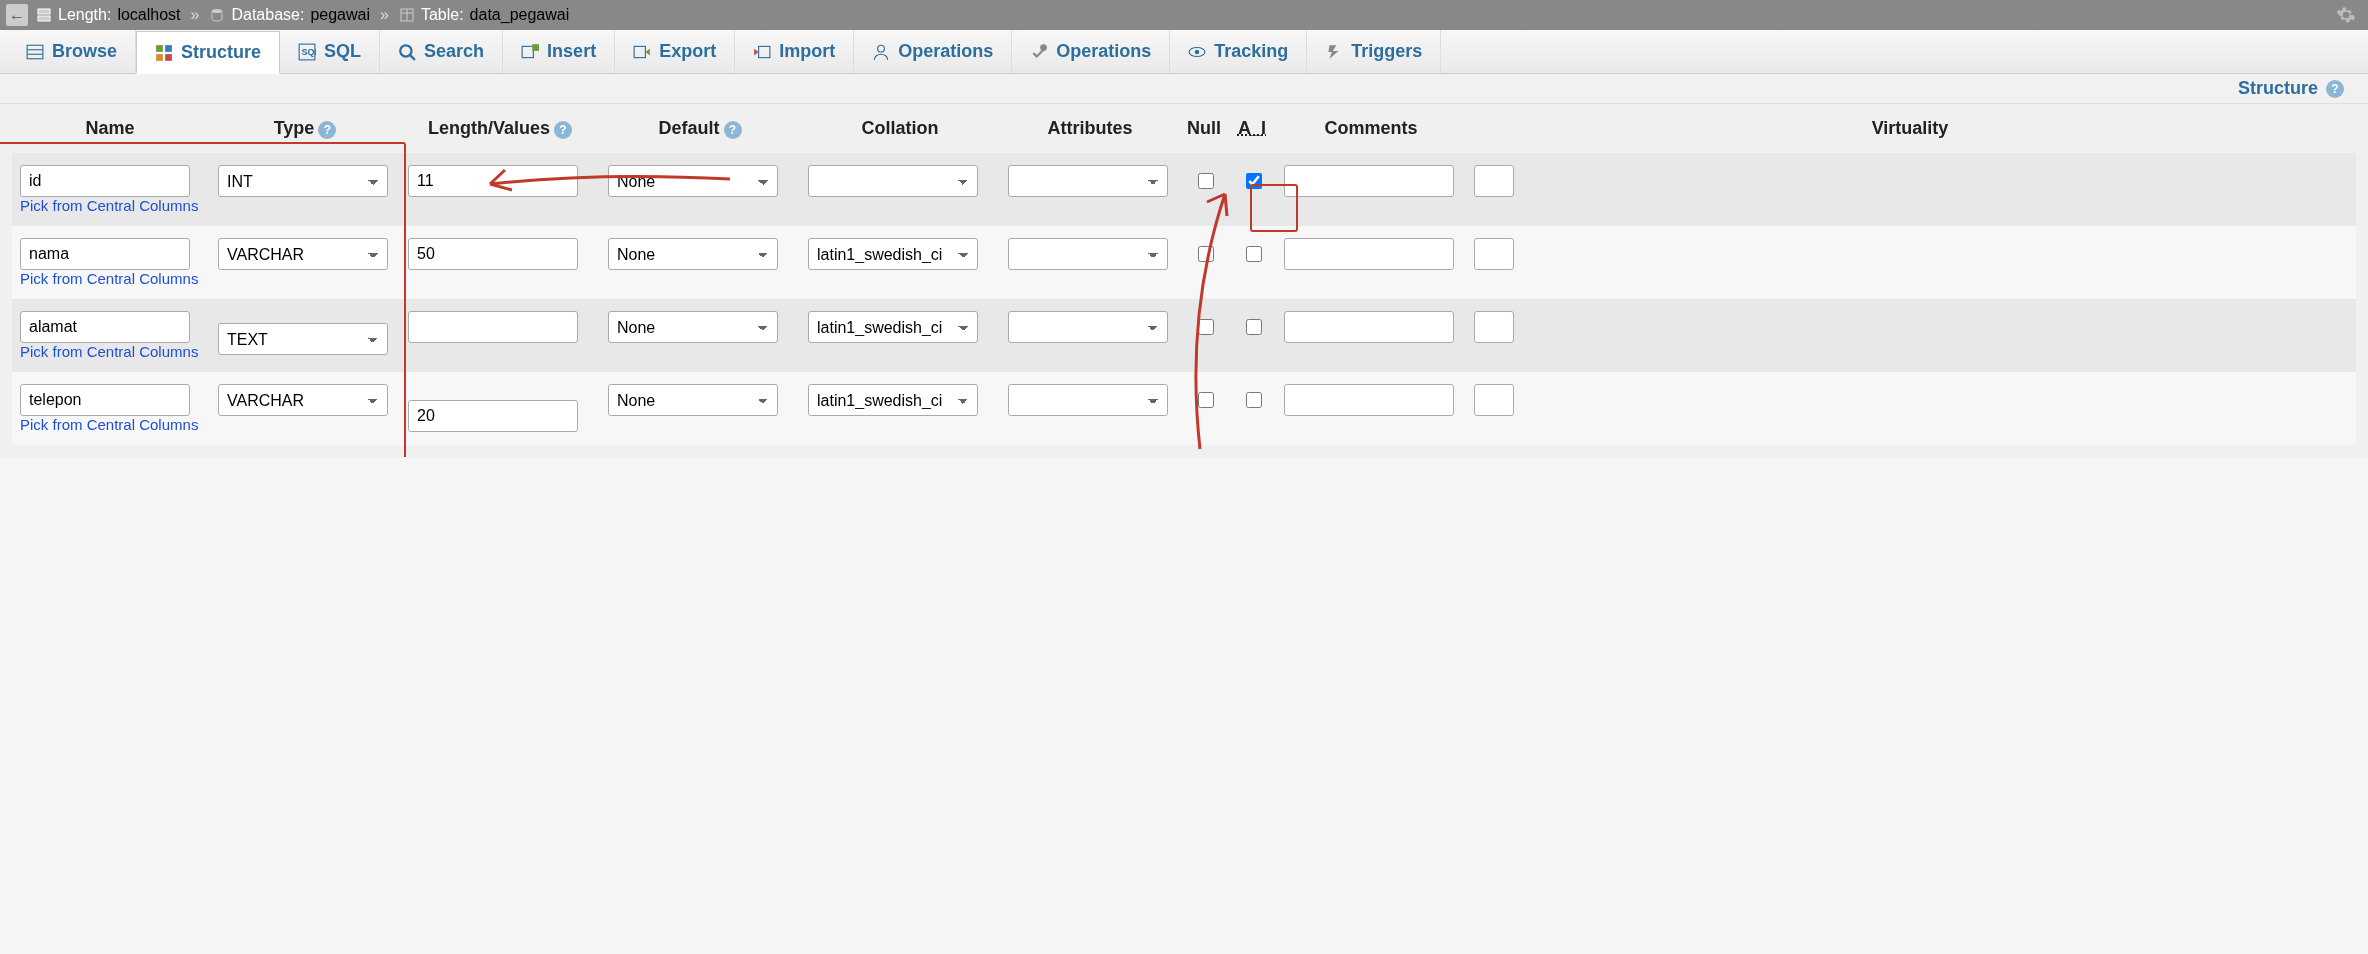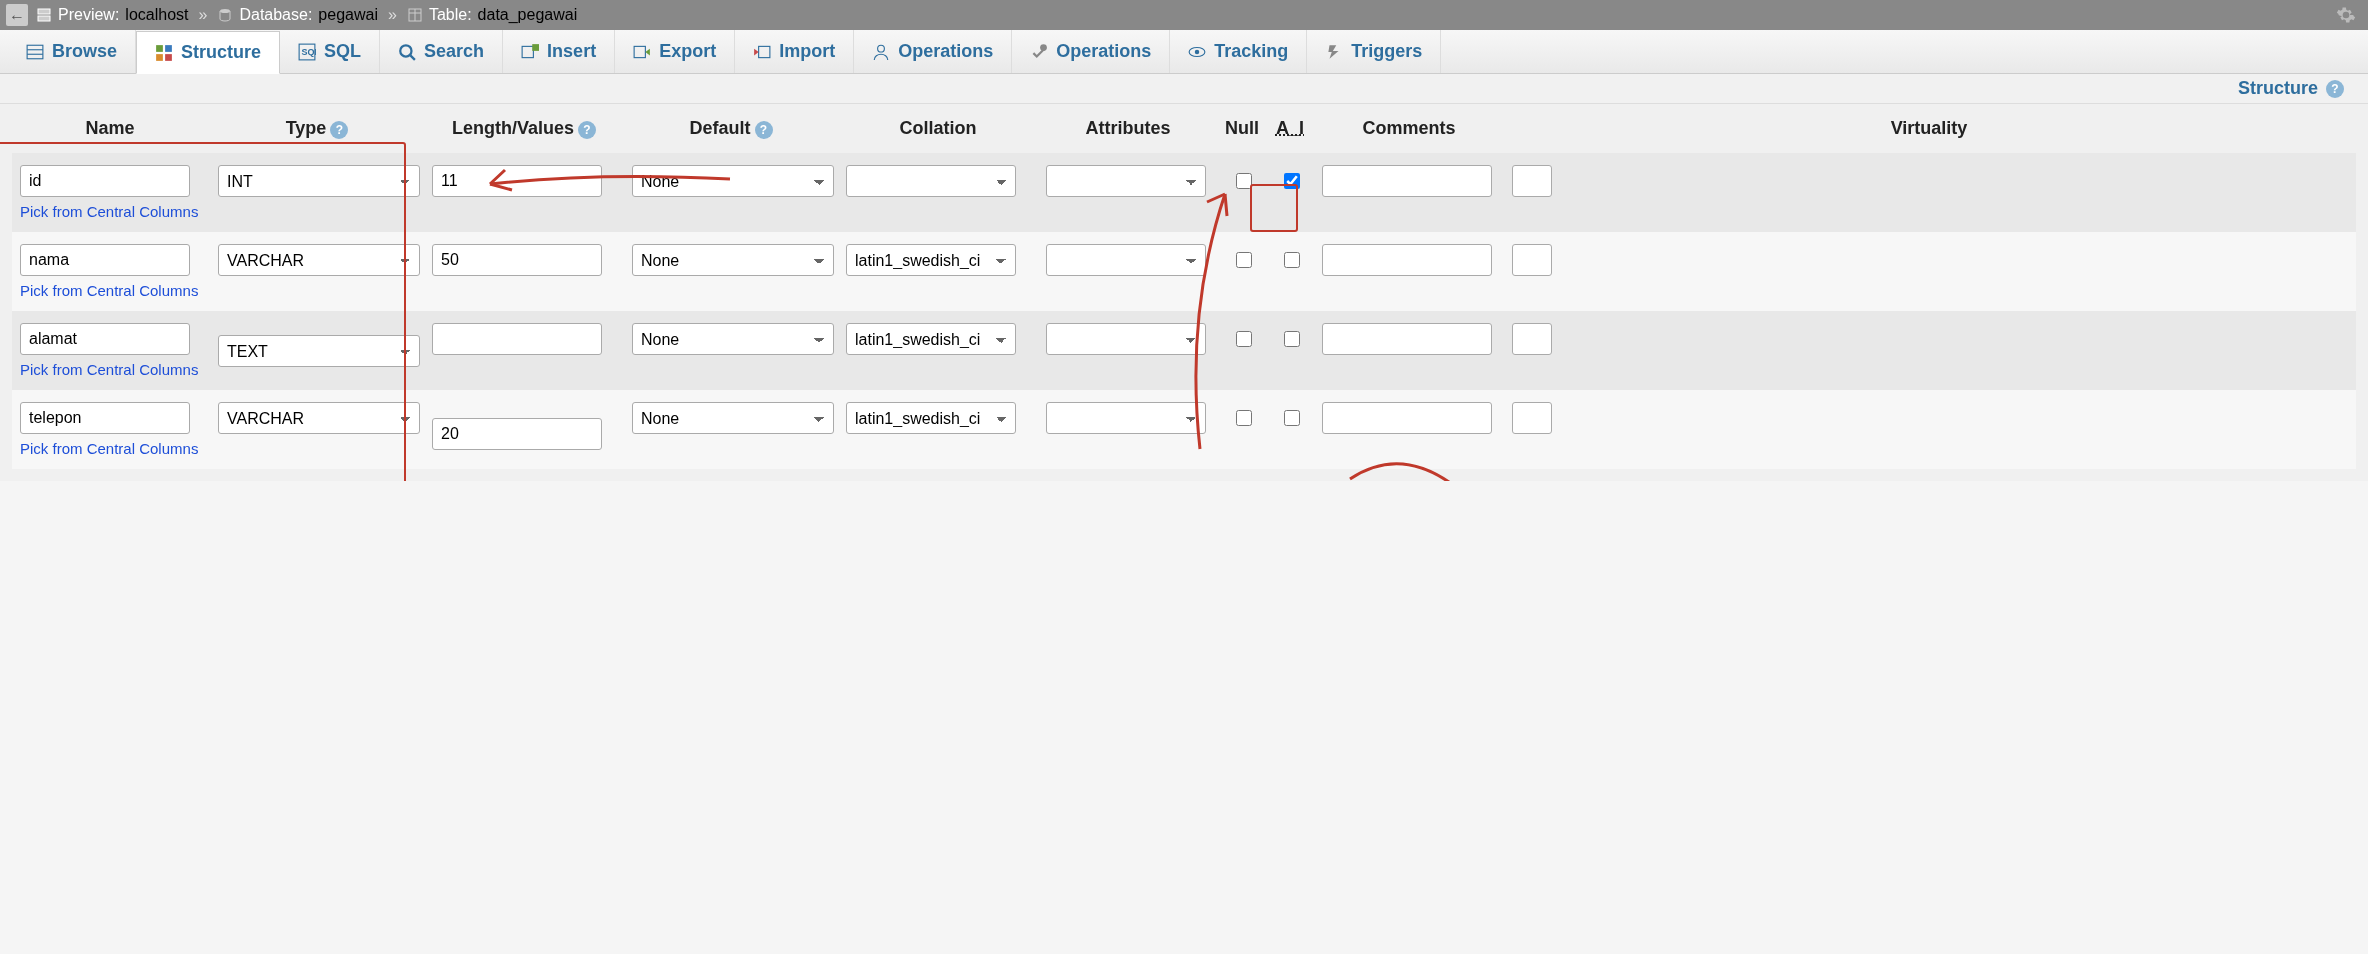--- a/index.html
+++ b/index.html
@@ -19,27 +19,27 @@
 
 .sub-header { display:flex; justify-content:flex-end; padding: 4px 24px; background:#f1f1f1; border-bottom:1px solid #ddd; font-weight:600; color:#2e6e9e; font-size:18px; gap:8px; align-items:center;}
 .sub-header .help-circle { width:18px; height:18px; border-radius:50%; background:#8bb6d6; color:#fff; font-size:12px; display:flex; align-items:center; justify-content:center; font-weight:bold;}
 
 .content { padding: 0 12px 12px 12px; background:#f0f0f0; position:relative; }
 table.cols { width: 100%; border-collapse: collapse; }
 table.cols th { text-align:center; font-weight:700; font-size:18px; padding: 14px 8px 14px 4px; color:#222; vertical-align:middle;}
 table.cols td { padding: 6px 6px; vertical-align:top;}
 tbody tr.row-odd { background:#e8e8e8; }
 tbody tr.row-even { background:#f7f7f7; }
-.cell-stack { display:flex; flex-direction:column; gap:6px; padding:6px 2px 6px 2px; }
+.cell-stack { display:flex; flex-direction:column; padding:6px 2px 6px 2px; }
 .link-small { color:#1d4ed8; font-size:15px; cursor:pointer; }
 
 input.txt, select.sel { height:32px; border:1px solid #aaa; border-radius:3px; padding: 4px 8px; font-size:16px; background:#fff; }
 input.txt { width: 170px; }
 input.txt.len { width:170px; }
-select.sel { width:202px; -webkit-appearance:none; appearance:none; padding-right:26px; background-image: linear-gradient(45deg, transparent 50%, #666 50%), linear-gradient(135deg, #666 50%, transparent 50%); background-position: calc(100% - 14px) 14px, calc(100% - 9px) 14px; background-size: 5px 5px, 5px 5px; background-repeat: no-repeat; }
+select.sel { width:170px; -webkit-appearance:none; appearance:none; padding-right:26px; background-image: linear-gradient(45deg, transparent 50%, #666 50%), linear-gradient(135deg, #666 50%, transparent 50%); background-position: calc(100% - 14px) 14px, calc(100% - 9px) 14px; background-size: 5px 5px, 5px 5px; background-repeat: no-repeat; }
 select.sel.wide { width:170px; }
 input.cmt { width:170px; height:32px; border:1px solid #aaa; border-radius:3px; padding:4px 8px; font-size:16px; background:#fff;}
 .chk { width:16px; height:16px; cursor:pointer; margin-top:8px; }
 
 .help-dot { display:inline-flex; width:18px; height:18px; border-radius:50%; background:#8bb6d6; color:#fff; font-size:12px; align-items:center; justify-content:center; font-weight:bold; margin-left:4px;}
 
 .footer-row { display:flex; justify-content:flex-end; gap:16px; padding: 16px 20px; background:#e6e6e6; margin-top:2px;}
 .btn { padding: 6px 16px; border:1px solid #aaa; background:linear-gradient(#fafafa,#e6e6e6); border-radius:6px; font-weight:700; font-size:17px; cursor:pointer; color:#222;}
 
 .annot-box1 { position:absolute; border:2px solid #c0392b; border-radius:3px; pointer-events:none; }
@@ -53,21 +53,21 @@
 </head>
 <body>
 
 <div class="topbar">
   <div class="back">←</div>
   <div class="crumb">
     <svg class="icon-sm" viewBox="0 0 16 16">
         <rect x="2" y="2" width="12" height="5" fill="#ccc" stroke="#fff"></rect>
         <rect x="2" y="9" width="12" height="5" fill="#ccc" stroke="#fff"></rect>
       </svg>
-    <span>Preview: </span>
+    <span>Length: </span>
     <a href="#">localhost</a>
     <span class="sep">»</span>
     <svg class="icon-sm" viewBox="0 0 16 16">
         <ellipse cx="8" cy="4" rx="5" ry="2" fill="#ccc"></ellipse>
         <path d="M3 4v8c0 1.1 2.2 2 5 2s5-.9 5-2V4" fill="none" stroke="#ccc"></path>
       </svg>
     <span>Database: </span>
     <a href="#">pegawai</a>
     <span class="sep">»</span>
     <svg class="icon-sm" viewBox="0 0 16 16">

